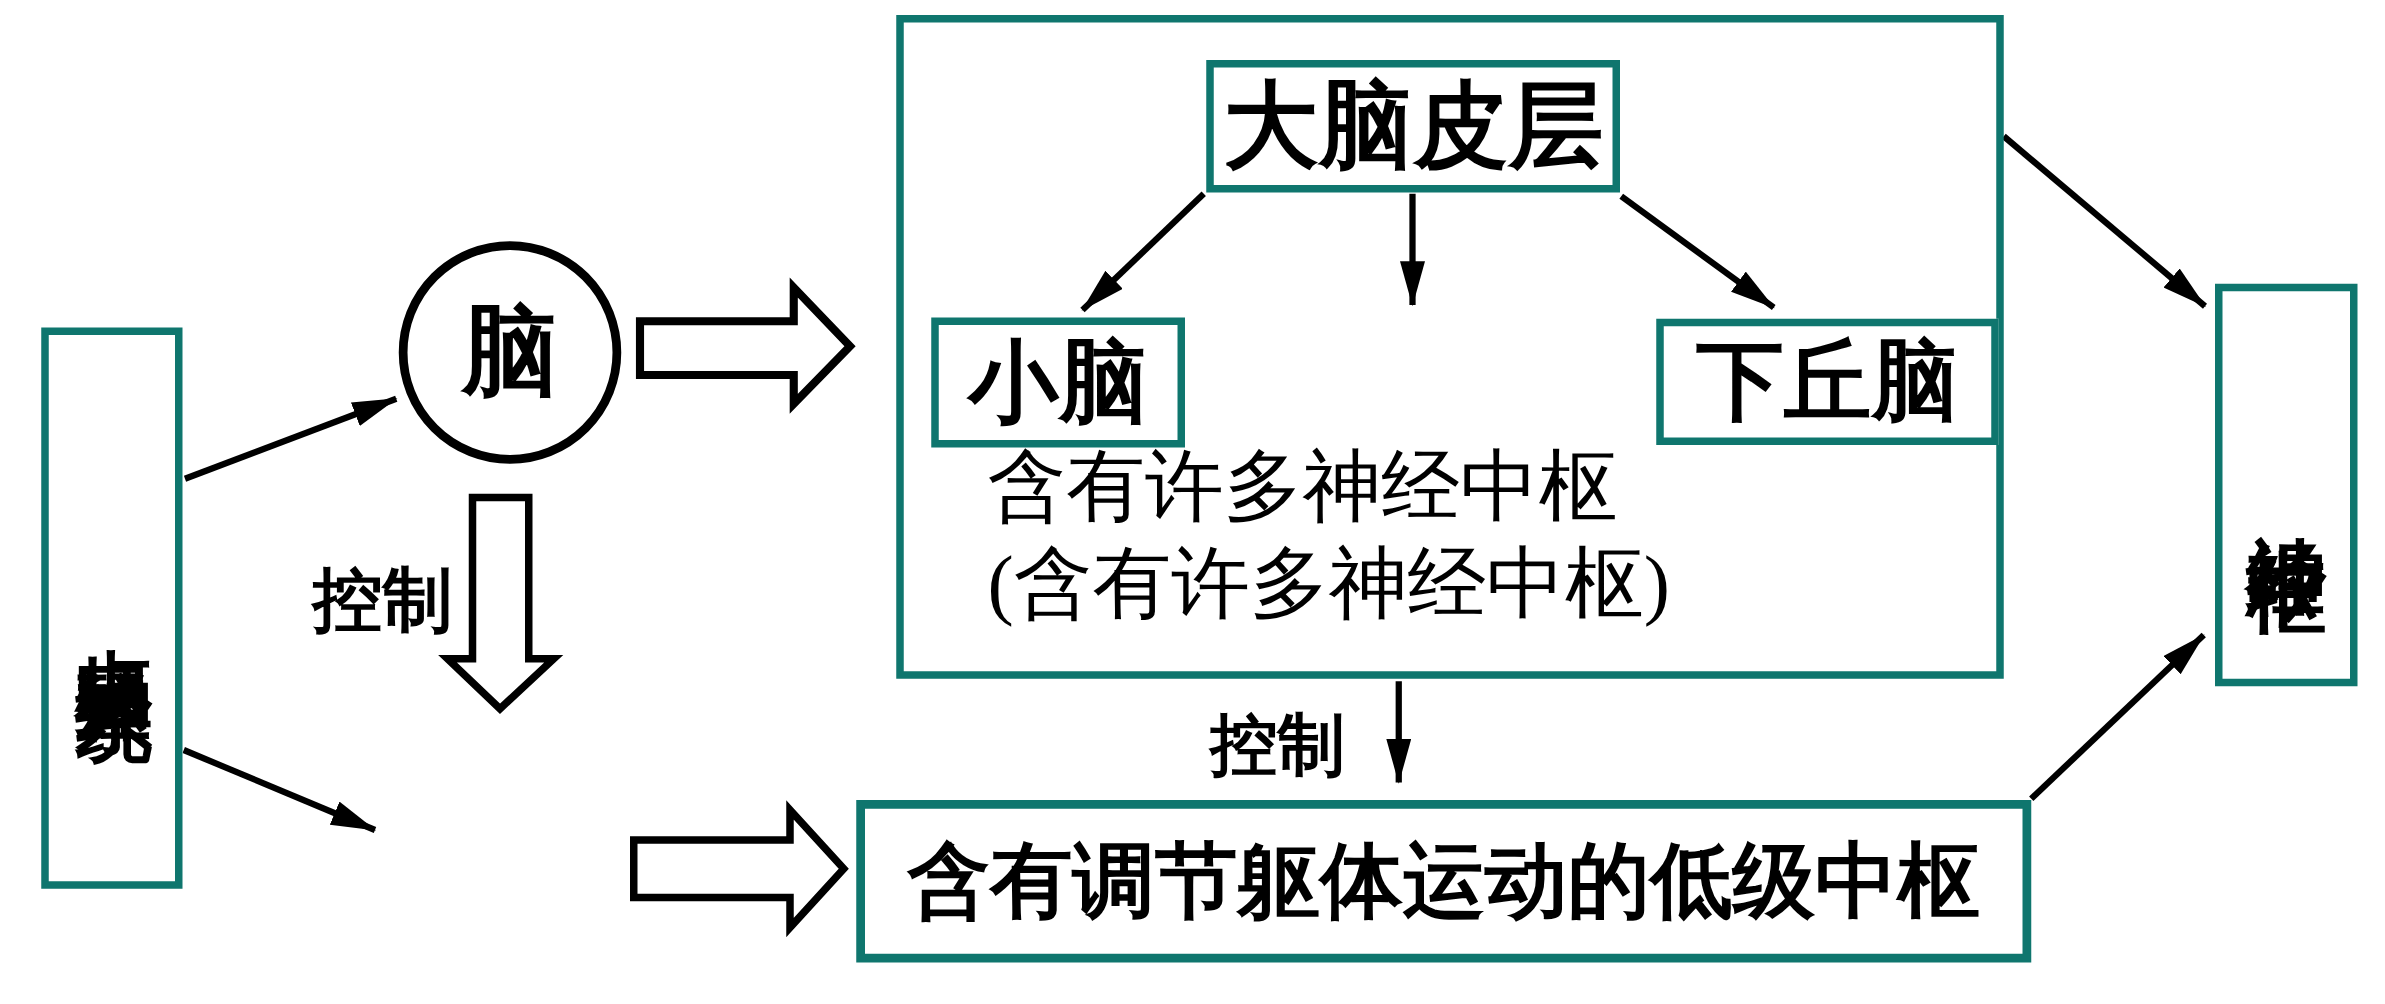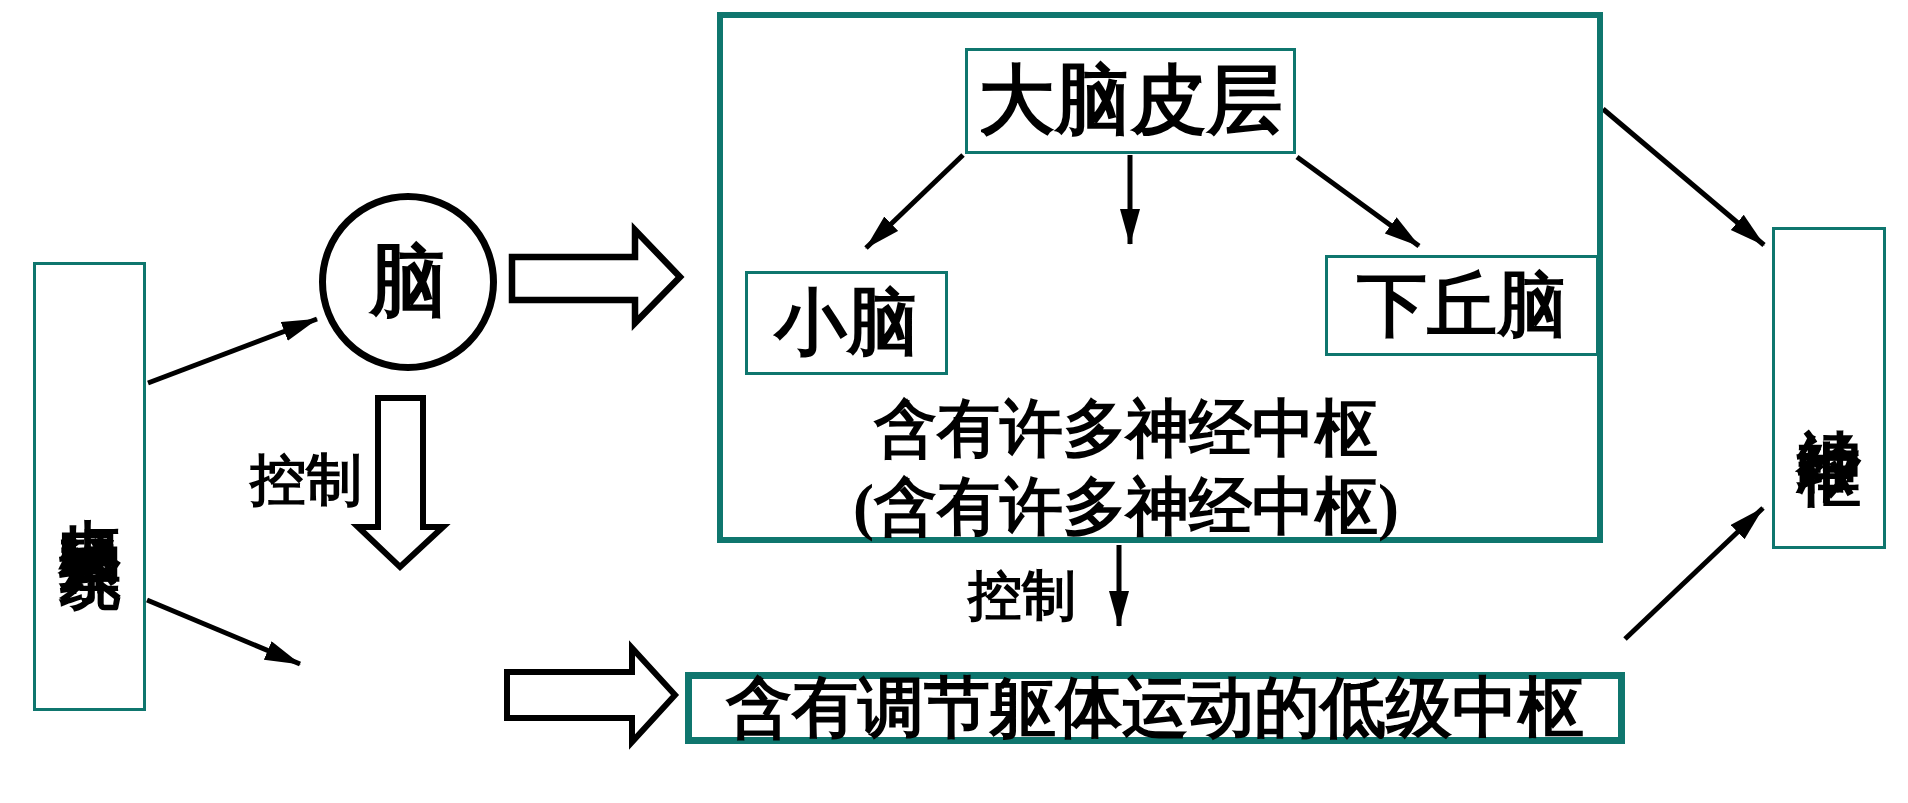--- a/index.html
+++ b/index.html
@@ -1,43 +1,43 @@
 <!DOCTYPE html>
 <html><head>
 <meta charset="utf-8">
 <style>
   html,body{margin:0;padding:0;background:#ffffff;}
   #canvas{
     position:relative;width:1908px;height:803px;background:#ffffff;overflow:hidden;
     font-family:"Liberation Serif","DejaVu Serif",serif;color:#000;
   }
   .box{
-    position:absolute;box-sizing:border-box;border:3px solid #0f766e;background:#fff;
+    position:absolute;box-sizing:border-box;border:6px solid #0f766e;background:#fff;
     display:flex;align-items:center;justify-content:center;font-weight:bold;
   }
   .circle{
     position:absolute;box-sizing:border-box;border:7px solid #000;border-radius:50%;
     background:#fff;display:flex;align-items:center;justify-content:center;font-weight:bold;
   }
   .vtext{writing-mode:vertical-rl;text-orientation:upright;letter-spacing:6px;}
   .label{position:absolute;font-weight:bold;white-space:nowrap;}
   #arrow-layer{position:absolute;left:0;top:0;width:1908px;height:803px;}
 
   
   #cns-box{left:33px;top:262px;width:113px;height:449px;font-size:61px;}
   #brain-circle{left:319px;top:193px;width:178px;height:178px;font-size:78px;}
   #spinal-circle{left:310px;top:605px;width:178px;height:178px;font-size:70px;letter-spacing:2px;}
   #outer-box{left:717px;top:12px;width:886px;height:531px;border-width:6px;background:transparent;}
   #cortex-box{left:965px;top:48px;width:331px;height:106px;font-size:76px;}
-  #cerebellum-box{left:745px;top:254px;width:203px;height:104px;font-size:72px;margin-top:17px;}
+  #cerebellum-box{left:745px;top:254px;width:203px;height:104px;font-size:72px;}
   #brainstem-box{left:1025px;top:253px;width:203px;height:103px;font-size:72px;}
   #hypothalamus-box{left:1325px;top:255px;width:274px;height:101px;font-size:70px;}
-  #bottom-box{left:685px;top:672px;width:940px;height:72px;border-width:7px;font-size:66px;}
+  #bottom-box{left:685px;top:640px;width:940px;height:130px;border-width:7px;font-size:66px;}
   #nerve-center-box{left:1772px;top:227px;width:114px;height:322px;font-size:64px;}
-  #note-lines{left:790px;top:390px;width:672px;text-align:center;font-size:63px;line-height:78px;font-weight:bold;}
+  #note-lines{left:790px;top:350px;width:672px;font-size:63px;line-height:78px;font-weight:normal;}
   #control-label-1{left:250px;top:443px;font-size:56px;}
   #control-label-2{left:968px;top:560px;font-size:54px;}
 </style>
 </head>
 <body>
 
 <div id="canvas">
 
   <svg id="arrow-layer" viewBox="0 0 1908 803" xmlns="http://www.w3.org/2000/svg">
     <defs>

